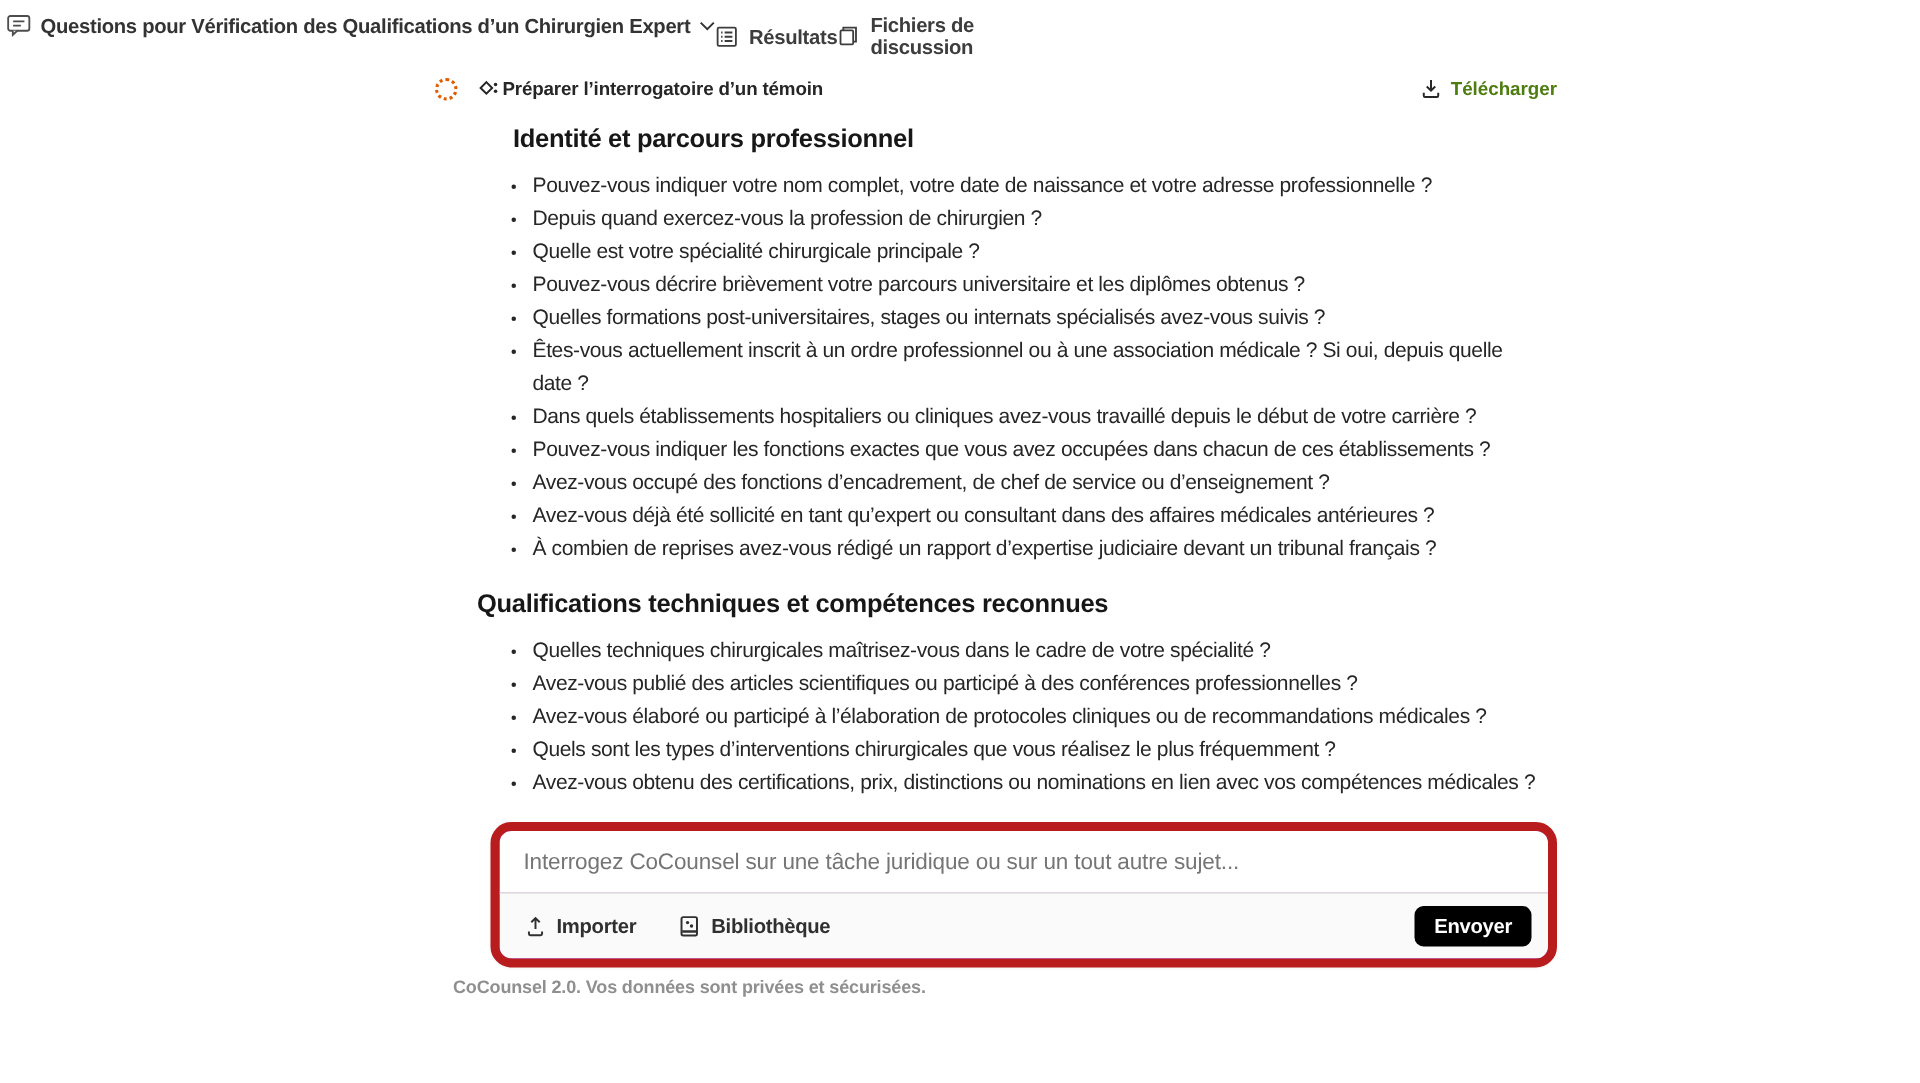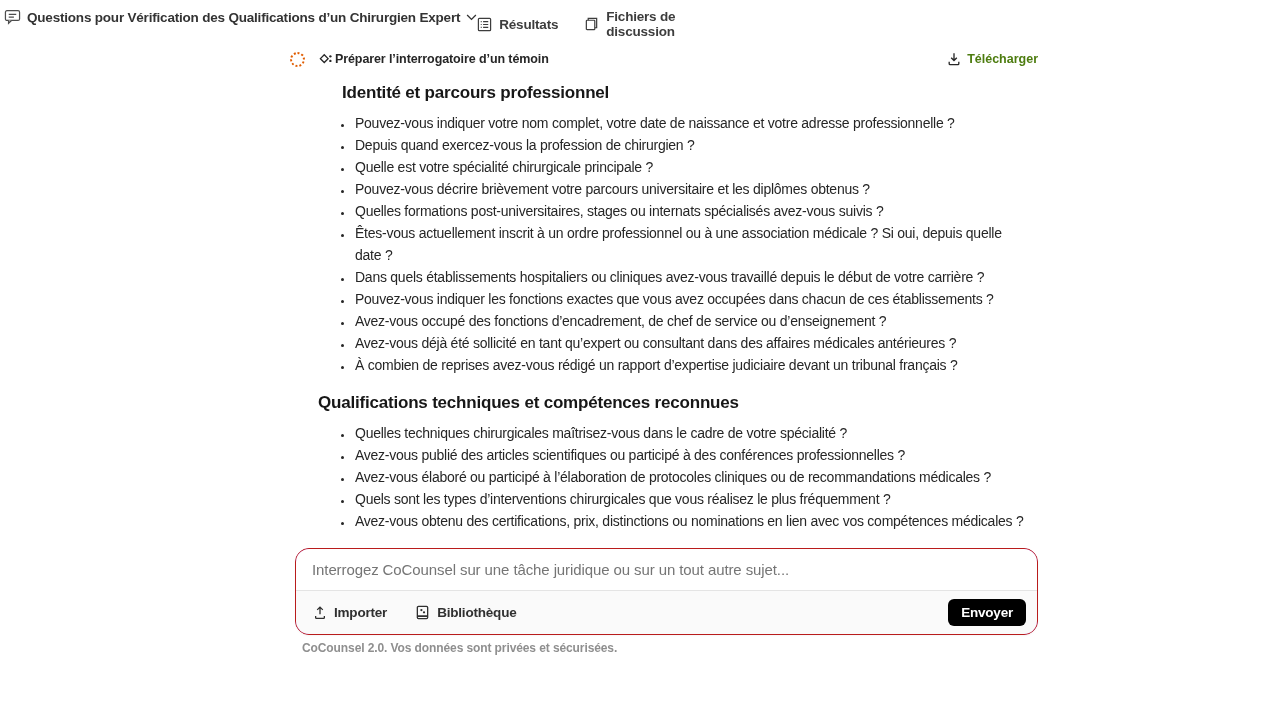--- a/index.html
+++ b/index.html
@@ -5,21 +5,21 @@
   * { margin:0; padding:0; box-sizing:border-box; }
   html,body { width:1280px; height:722px; background:#ffffff; overflow:hidden;
     font-family:"Liberation Sans","DejaVu Sans",sans-serif; color:#262626; }
 
   
   .topbar { display:flex; justify-content:flex-start; align-items:flex-start;
     padding:9px 18px 0 4px; height:42px; }
   .conv-title { display:flex; align-items:center; gap:6px; cursor:pointer; }
   .conv-title .label { font-size:13.5px; font-weight:600; color:#333; letter-spacing:-0.2px; }
   .icon { display:inline-flex; flex:none; color:#4d4d4d; }
-  .topbar-right { display:flex; align-items:center; gap:26px; }
+  .topbar-right { display:flex; align-items:center; }
   .tb-btn { display:flex; align-items:center; gap:7px; cursor:pointer;
     font-size:13.5px; font-weight:700; color:#3d3d3d; letter-spacing:-0.2px; }
   .files-label { width:80px; line-height:15px; }
 
   
   .main { margin-left:290px; width:748px; }
   .task-row { display:flex; align-items:center; gap:12px; margin-top:8px; height:18px; }
   .spinner { width:15px; height:15px; flex:none; border:2px dotted var(--accent);
     border-radius:50%; }
   .skill { display:flex; align-items:center; gap:2px; margin-left:2px; }
@@ -31,22 +31,22 @@
   .content h2 { font-size:17px; line-height:22px; font-weight:700; color:#171717;
     letter-spacing:-0.2px; margin:16px 0 8px 0; }
   .content h2:first-child { margin-top:14px;margin-left:24px; }
   ul.questions { margin:0; padding-left:36px; list-style:disc; }
   ul.questions li { font-size:14px; line-height:22px; color:#262626;
     letter-spacing:-0.25px; padding-left:1px; }
   ul.questions li::marker { color:#262626; font-size:11px; }
 
   
   .composer-wrap { margin:16px 0 0 295px; width:743px; }
-  .composer { border:1px solid #b91c1c; border-radius:14px; overflow:hidden;
-    background:#a21caf; box-shadow:0 1px 2px rgba(0,0,0,0.04); }
+  .composer { border:6px solid #b91c1c; border-radius:14px; overflow:hidden;
+    background:#a21caf; box-shadow:0 1px 2px rgba(0,0,0,0.04);margin-left:32px; }
   .prompt-row { padding:12px 16px 11px 16px; background:#fff; }
   .prompt-row input { width:100%; border:none; outline:none; font-size:15px;
     font-family:inherit; color:#262626; letter-spacing:-0.1px; background:transparent; }
   .prompt-row input::placeholder { color:#757575; opacity:1; }
   .composer-toolbar { display:flex; align-items:center; gap:28px;
     border-top:1px solid #e4e4e4; background:#fafafa; padding:8px 11px 8px 17px; }
   .tool-btn { display:flex; align-items:flex-end; gap:7px; cursor:pointer;
     font-size:13.5px; font-weight:700; color:#303030; letter-spacing:-0.2px; background:none; border:none; font-family:inherit; }
   .send-btn { margin-left:auto; background:#000; color:#fff; border:none;
     border-radius:6px; padding:6px 13px; font-size:13.5px; font-weight:700;

